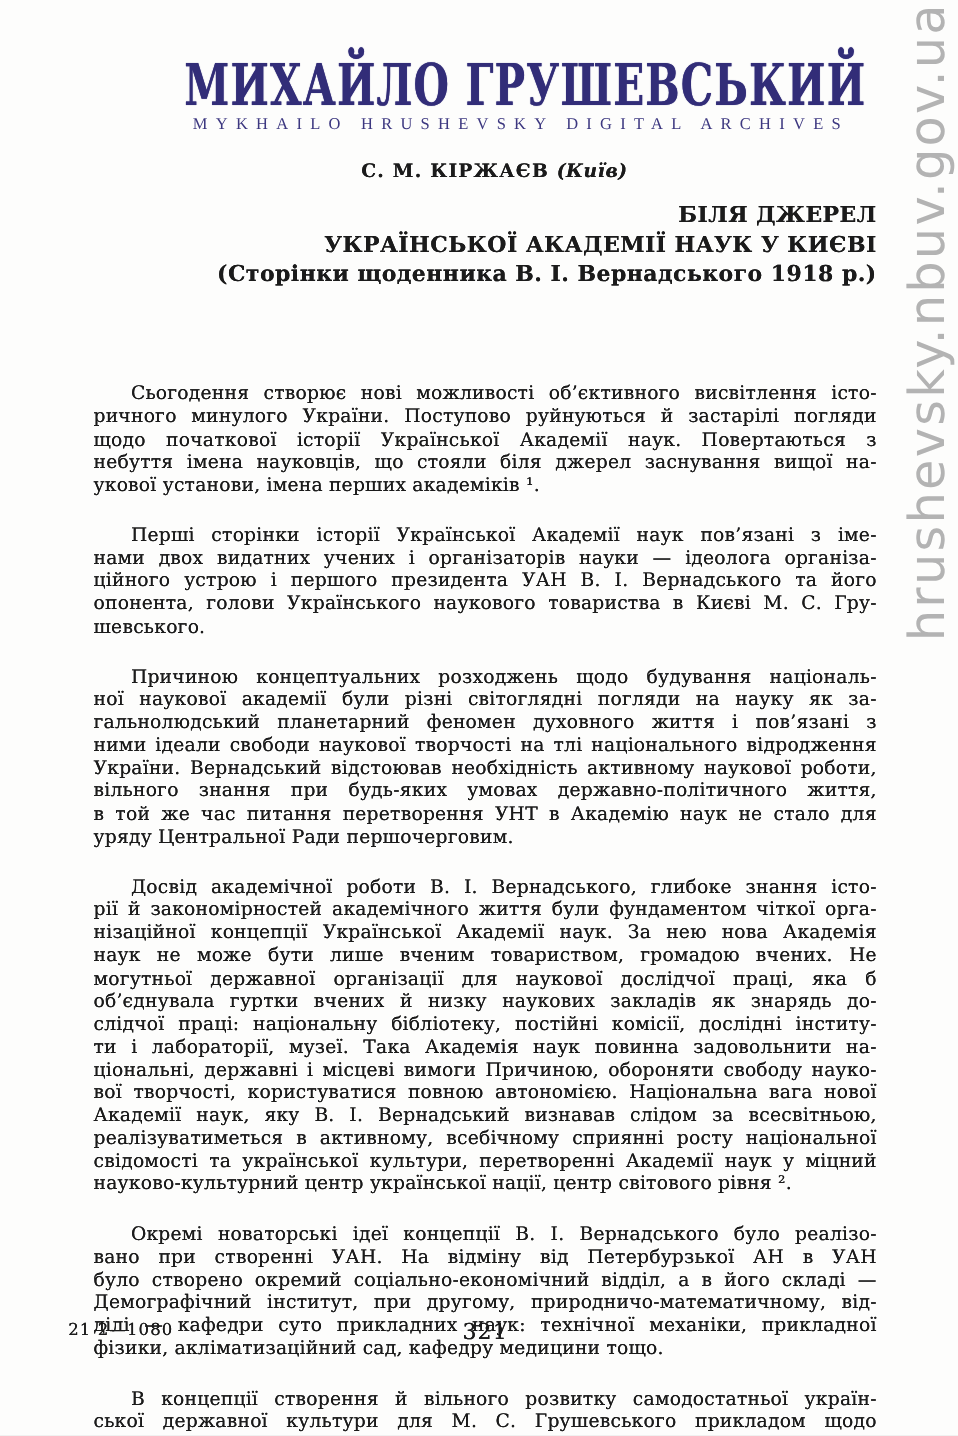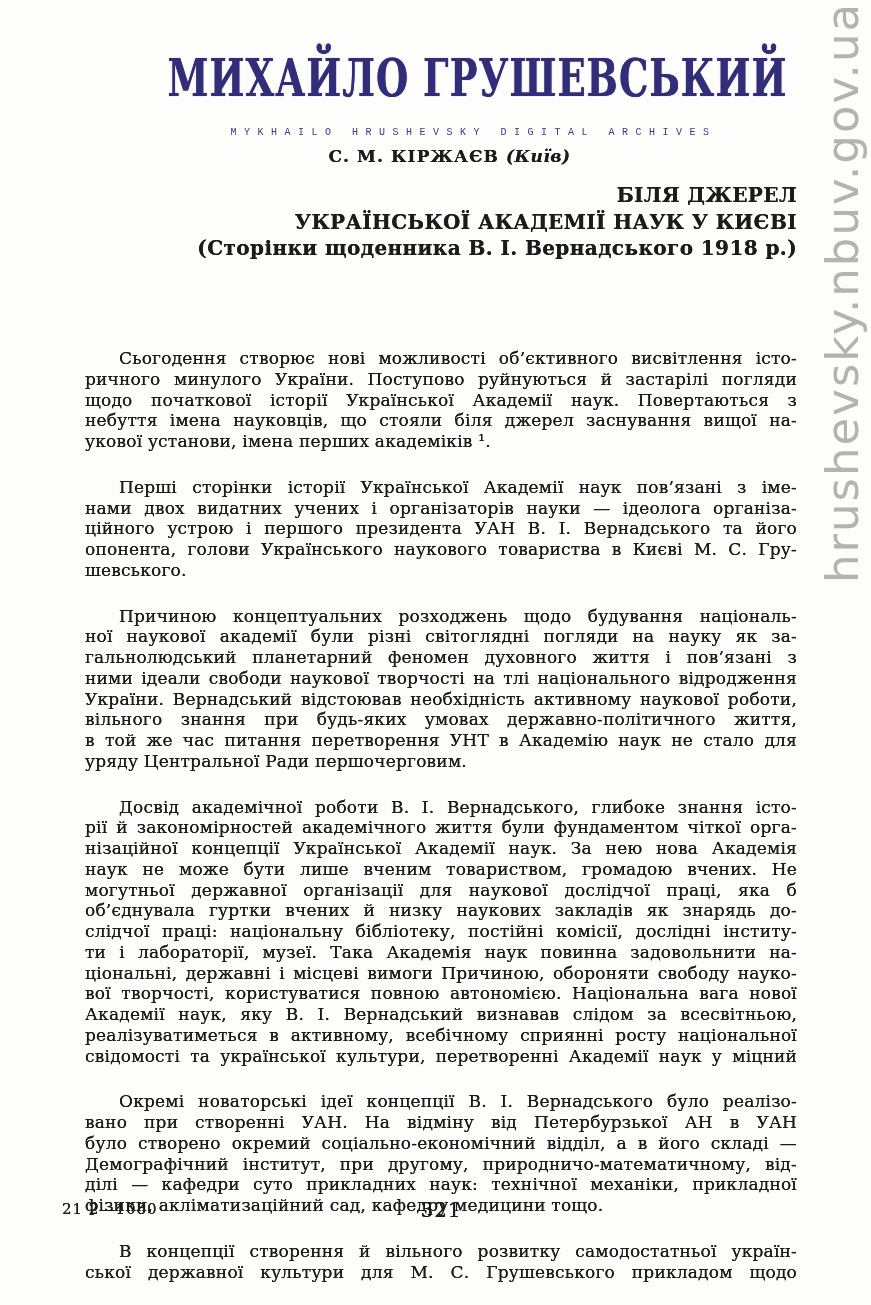--- a/index.html
+++ b/index.html
@@ -39,25 +39,25 @@
     font-family: "DejaVu Serif", serif;
     font-weight: bold;
     font-size: 37px;
     letter-spacing: 1px;
     color: #322d78;
     white-space: nowrap;
     text-shadow: 0 0 0.6px #322d78;
   }
   .logo-subtitle {
     position: absolute;
-    top: 127px;
+    top: 105px;
     left: calc(50% + 38px);
     transform: translateX(-50%);
-    font-family: Liberation Mono, monospace;
-    font-size: 10px;
+    font-family: Liberation Serif, serif;
+    font-size: 15px;
     font-weight: 400;
     letter-spacing: 7.5px;
     color: #3d3880;
     white-space: nowrap;
   }
 
   
   .author-line {
     position: absolute;
     top: 146px;
@@ -174,20 +174,21 @@
         <div class="para-line">наук не може бути лише вченим товариством, громадою вчених. Не</div>
         <div class="para-line">могутньої державної організації для наукової дослідчої праці, яка б</div>
         <div class="para-line">об’єднувала гуртки вчених й низку наукових закладів як знарядь до-</div>
         <div class="para-line">слідчої праці: національну бібліотеку, постійні комісії, дослідні інститу-</div>
         <div class="para-line">ти і лабораторії, музеї. Така Академія наук повинна задовольнити на-</div>
         <div class="para-line">ціональні, державні і місцеві вимоги Причиною, обороняти свободу науко-</div>
         <div class="para-line">вої творчості, користуватися повною автономією. Національна вага нової</div>
         <div class="para-line">Академії наук, яку В. І. Вернадський визнавав слідом за всесвітньою,</div>
         <div class="para-line">реалізуватиметься в активному, всебічному сприянні росту національної</div>
         <div class="para-line">свідомості та української культури, перетворенні Академії наук у міцний</div>
+        <div class="para-line final">науково-культурний центр української нації, центр світового рівня ².</div>
       </div>
       <div class="paragraph">
         <div class="para-line first">Окремі новаторські ідеї концепції В. І. Вернадського було реалізо-</div>
         <div class="para-line">вано при створенні УАН. На відміну від Петербурзької АН в УАН</div>
         <div class="para-line">було створено окремий соціально-економічний відділ, а в його складі —</div>
         <div class="para-line">Демографічний інститут, при другому, природничо-математичному, від-</div>
         <div class="para-line">ділі — кафедри суто прикладних наук: технічної механіки, прикладної</div>
         <div class="para-line final">фізики, акліматизаційний сад, кафедру медицини тощо.</div>
       </div>
       <div class="paragraph">

